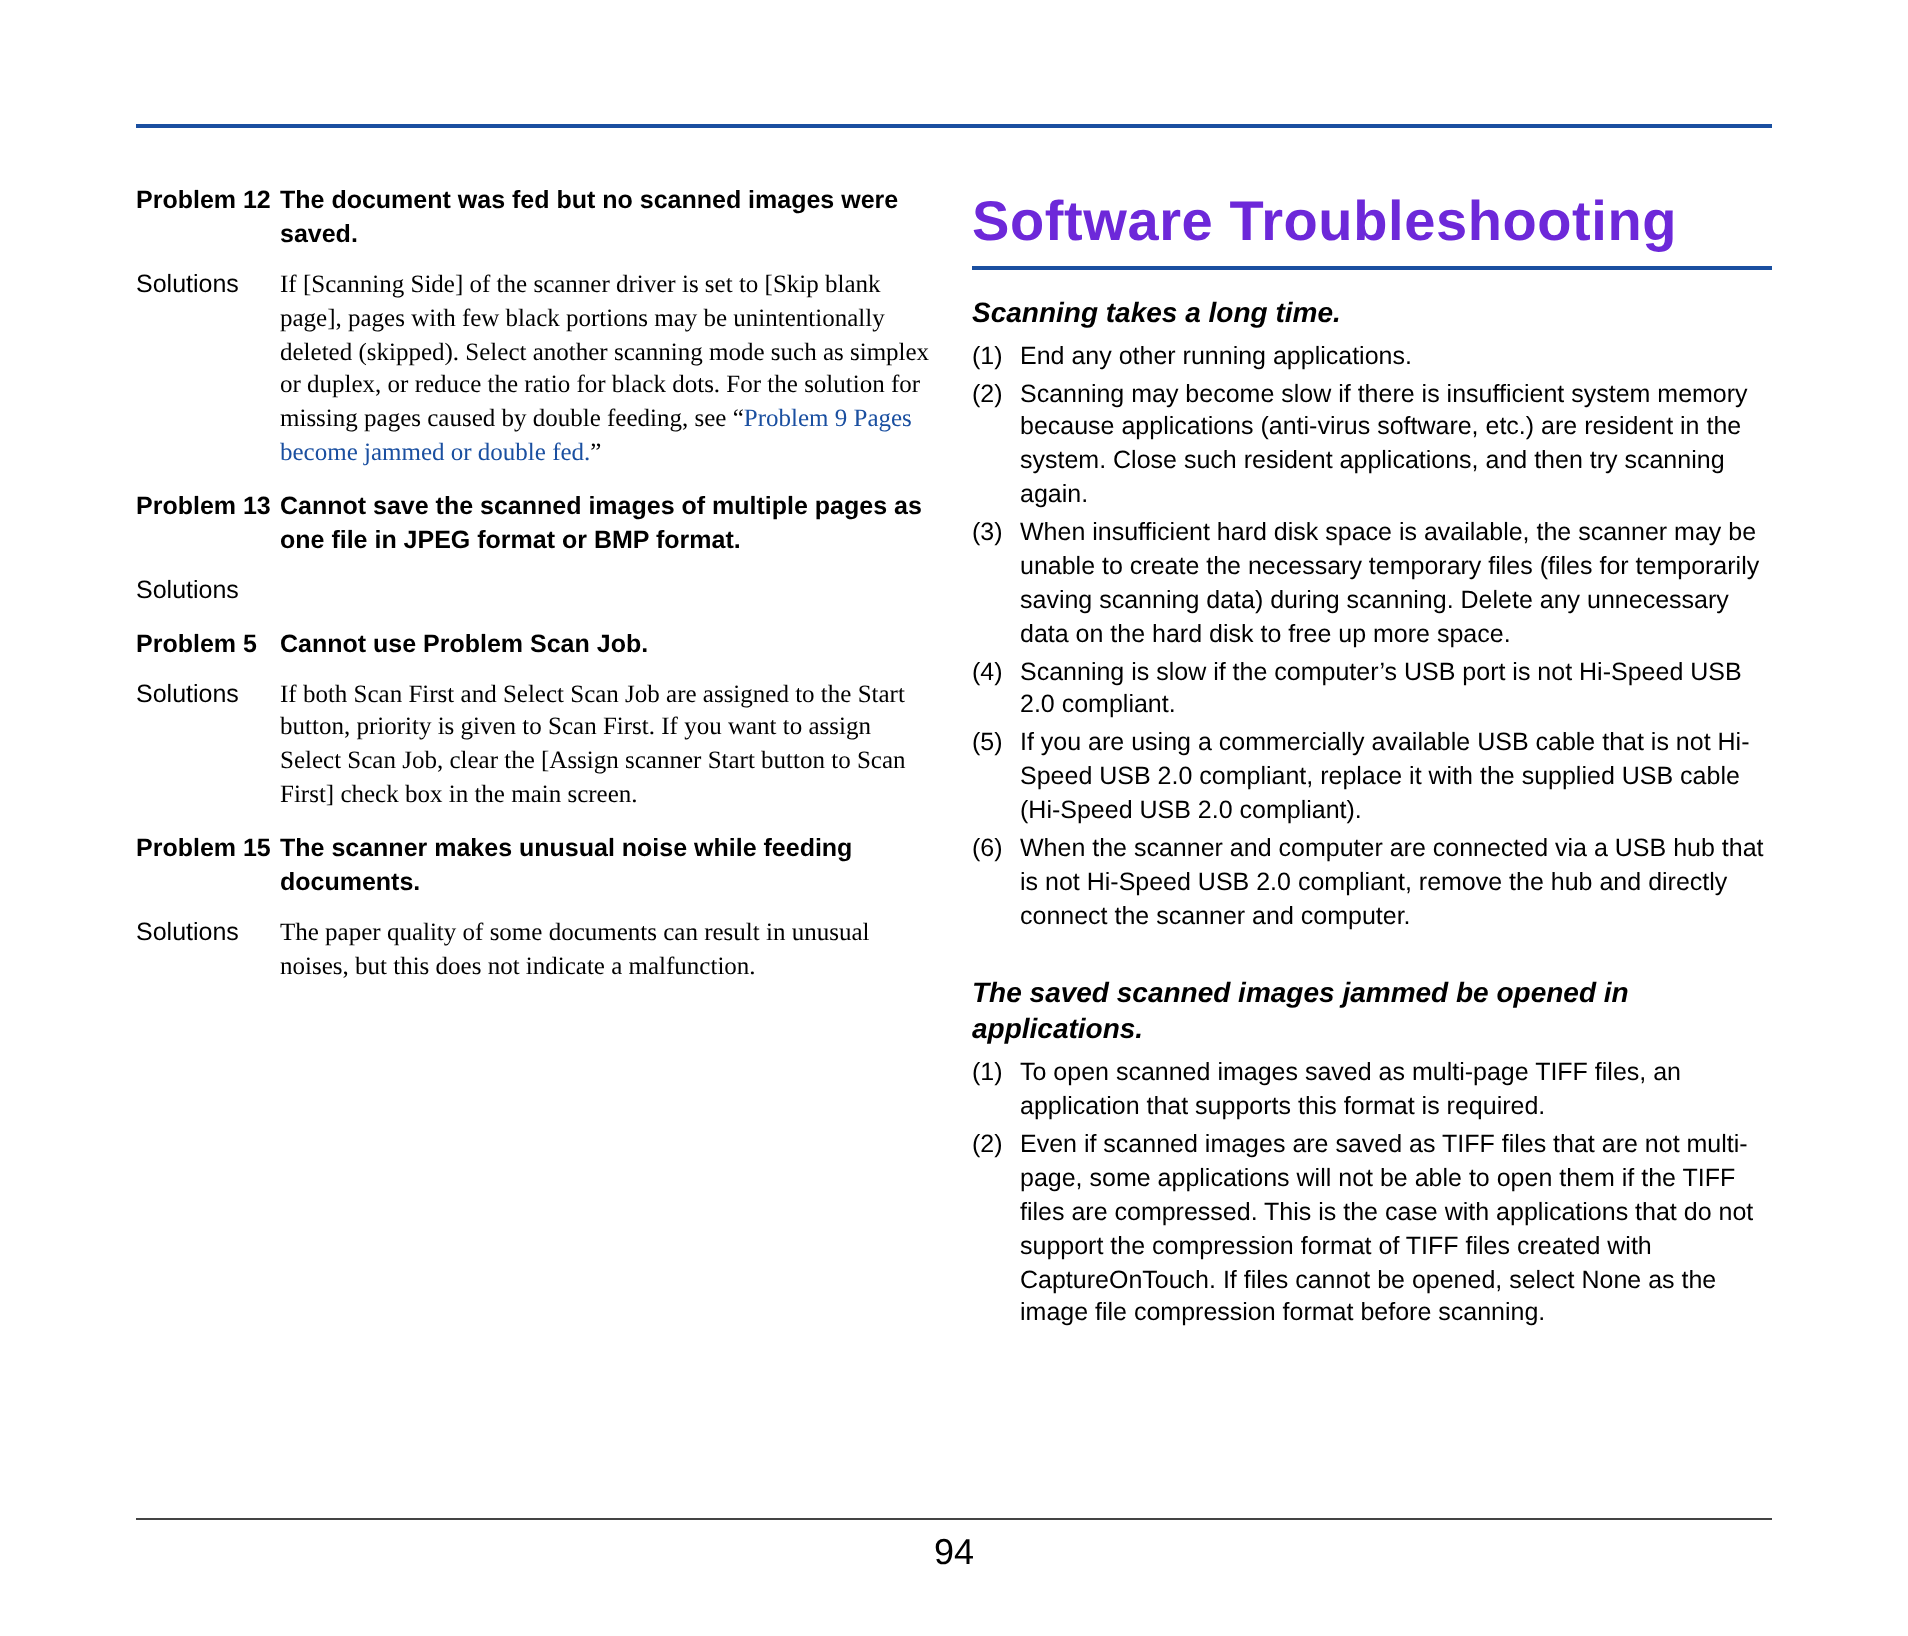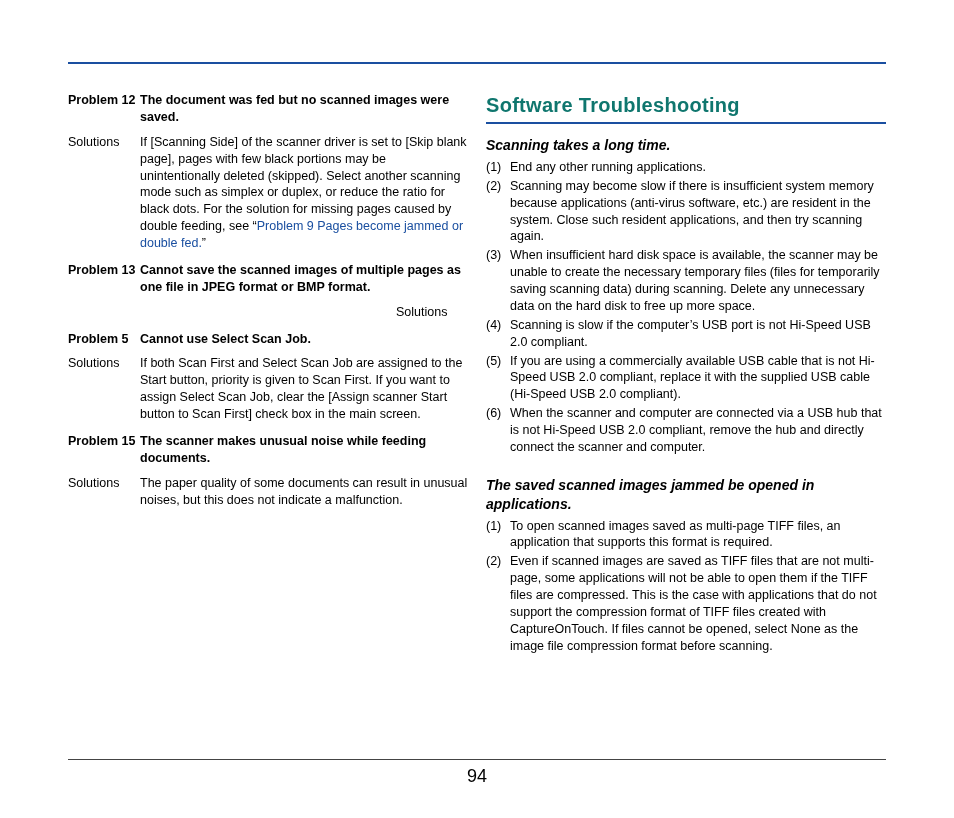--- a/index.html
+++ b/index.html
@@ -34,36 +34,36 @@
     flex: 0 0 72px;
     font-weight: bold;
   }
   .problem-title {
     flex: 1;
     font-weight: bold;
   }
   .solution-row {
     display: flex;
     margin-bottom: 10px;
-    justify-content: flex-end;
   }
   .solution-label {
     flex: 0 0 72px;
   }
   .solution-body {
     flex: 1;
+    font-family: Liberation Serif, serif;
   }
   .link {
     color: #1a4fa0;
   }
   .section-title {
-    color: #0f766e;
+    color: #6d28d9;
     font-family: "Arial Black", Arial, sans-serif;
     font-weight: 900;
-    font-size: 20px;
+    font-size: 28px;
     letter-spacing: 0.3px;
     padding-bottom: 3px;
     border-bottom: 2px solid #1a4fa0;
     margin-bottom: 12px;
   }
   .sub-heading {
     font-weight: bold;
     font-size: 14px;
     margin-bottom: 4px;
     margin-top: 4px;
@@ -118,21 +118,21 @@
     <div class="problem-row">
       <div class="problem-label">Problem 13</div>
       <div class="problem-title">Cannot save the scanned images of multiple pages as one file in JPEG format or BMP format.</div>
     </div>
     <div class="solution-row">
       <div class="solution-label">Solutions</div>
     </div>
 
     <div class="problem-row">
       <div class="problem-label">Problem 5</div>
-      <div class="problem-title">Cannot use Select Scan Job.</div>
+      <div class="problem-title">Cannot use Problem Scan Job.</div>
     </div>
     <div class="solution-row">
       <div class="solution-label">Solutions</div>
       <div class="solution-body">If both Scan First and Select Scan Job are assigned to the Start button, priority is given to Scan First. If you want to assign Select Scan Job, clear the [Assign scanner Start button to Scan First] check box in the main screen.</div>
     </div>
 
     <div class="problem-row">
       <div class="problem-label">Problem 15</div>
       <div class="problem-title">The scanner makes unusual noise while feeding documents.</div>
     </div>

